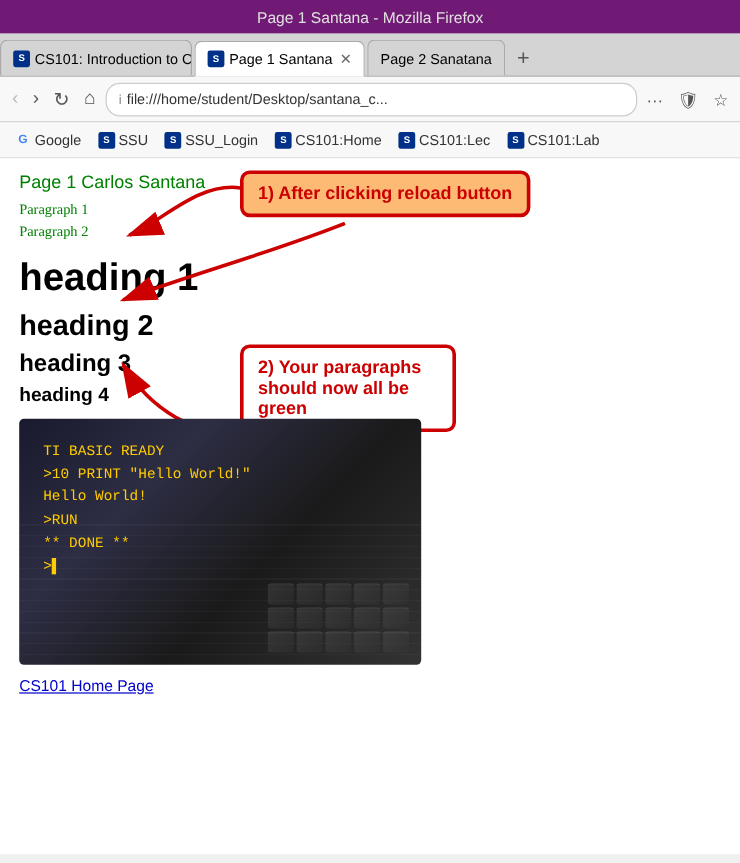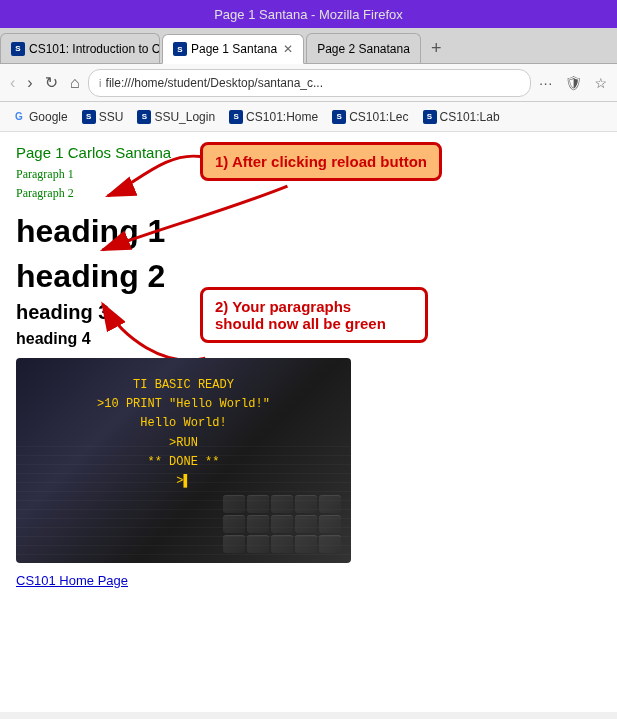--- a/index.html
+++ b/index.html
@@ -1,20 +1,20 @@
 <!DOCTYPE html>
 <html><head>
   <meta charset="utf-8">
   <style>
     * { margin: 0; padding: 0; box-sizing: border-box; }
     body { font-family: Arial, sans-serif; font-size: 14px; background: #f0f0f0; width: 617px; }
 
     
     .title-bar {
-      background: #6d28d9;
+      background: #701a75;
       color: #e0e0e0;
       text-align: center;
       padding: 5px 0;
       font-size: 13px;
       height: 28px;
       display: flex;
       align-items: center;
       justify-content: center;
     }
 
@@ -176,21 +176,21 @@
       margin-bottom: 6px;
     }
     .paragraph-green {
       color: #008000;
       font-size: 12px;
       margin-bottom: 4px;
       font-family: Liberation Serif, serif;
     }
 
     .heading1 { font-size: 32px; font-weight: bold; color: #000; margin: 12px 0 6px; }
-    .heading2 { font-size: 32px; font-weight: bold; color: #000; margin: 8px 0 4px; }
+    .heading2 { font-size: 24px; font-weight: bold; color: #000; margin: 8px 0 4px; }
     .heading3 { font-size: 20px; font-weight: bold; color: #000; margin: 6px 0 4px; }
     .heading4 { font-size: 16px; font-weight: bold; color: #000; margin: 6px 0 10px; }
 
     
     .keyboard-img {
       width: 335px;
       height: 205px;
       background: linear-gradient(135deg, #1a1a2e 0%, #2d2d44 30%, #1a1a1a 60%, #333 100%);
       border-radius: 4px;
       margin: 8px 0 10px;
@@ -214,21 +214,20 @@
         rgba(255,255,255,0.03) 9px
       );
     }
     .terminal-text {
       font-family: 'Courier New', monospace;
       font-size: 12px;
       color: #ffcc00;
       line-height: 1.6;
       position: relative;
       z-index: 1;
-      text-align: center;
     }
 
     
     .keyboard-keys {
       position: absolute;
       bottom: 10px;
       right: 10px;
       display: grid;
       grid-template-columns: repeat(5, 22px);
       grid-template-rows: repeat(3, 18px);
@@ -275,21 +274,21 @@
       position: absolute;
       top: 155px;
       left: 200px;
       background: #fff;
       border: 3px solid #cc0000;
       border-radius: 8px;
       padding: 8px 12px;
       font-size: 15px;
       font-weight: bold;
       color: #cc0000;
-      width: 228px;
+      width: 180px;
     }
 
     
     .arrows-overlay {
       position: absolute;
       top: 0; left: 0;
       width: 100%;
       height: 100%;
       pointer-events: none;
     }

